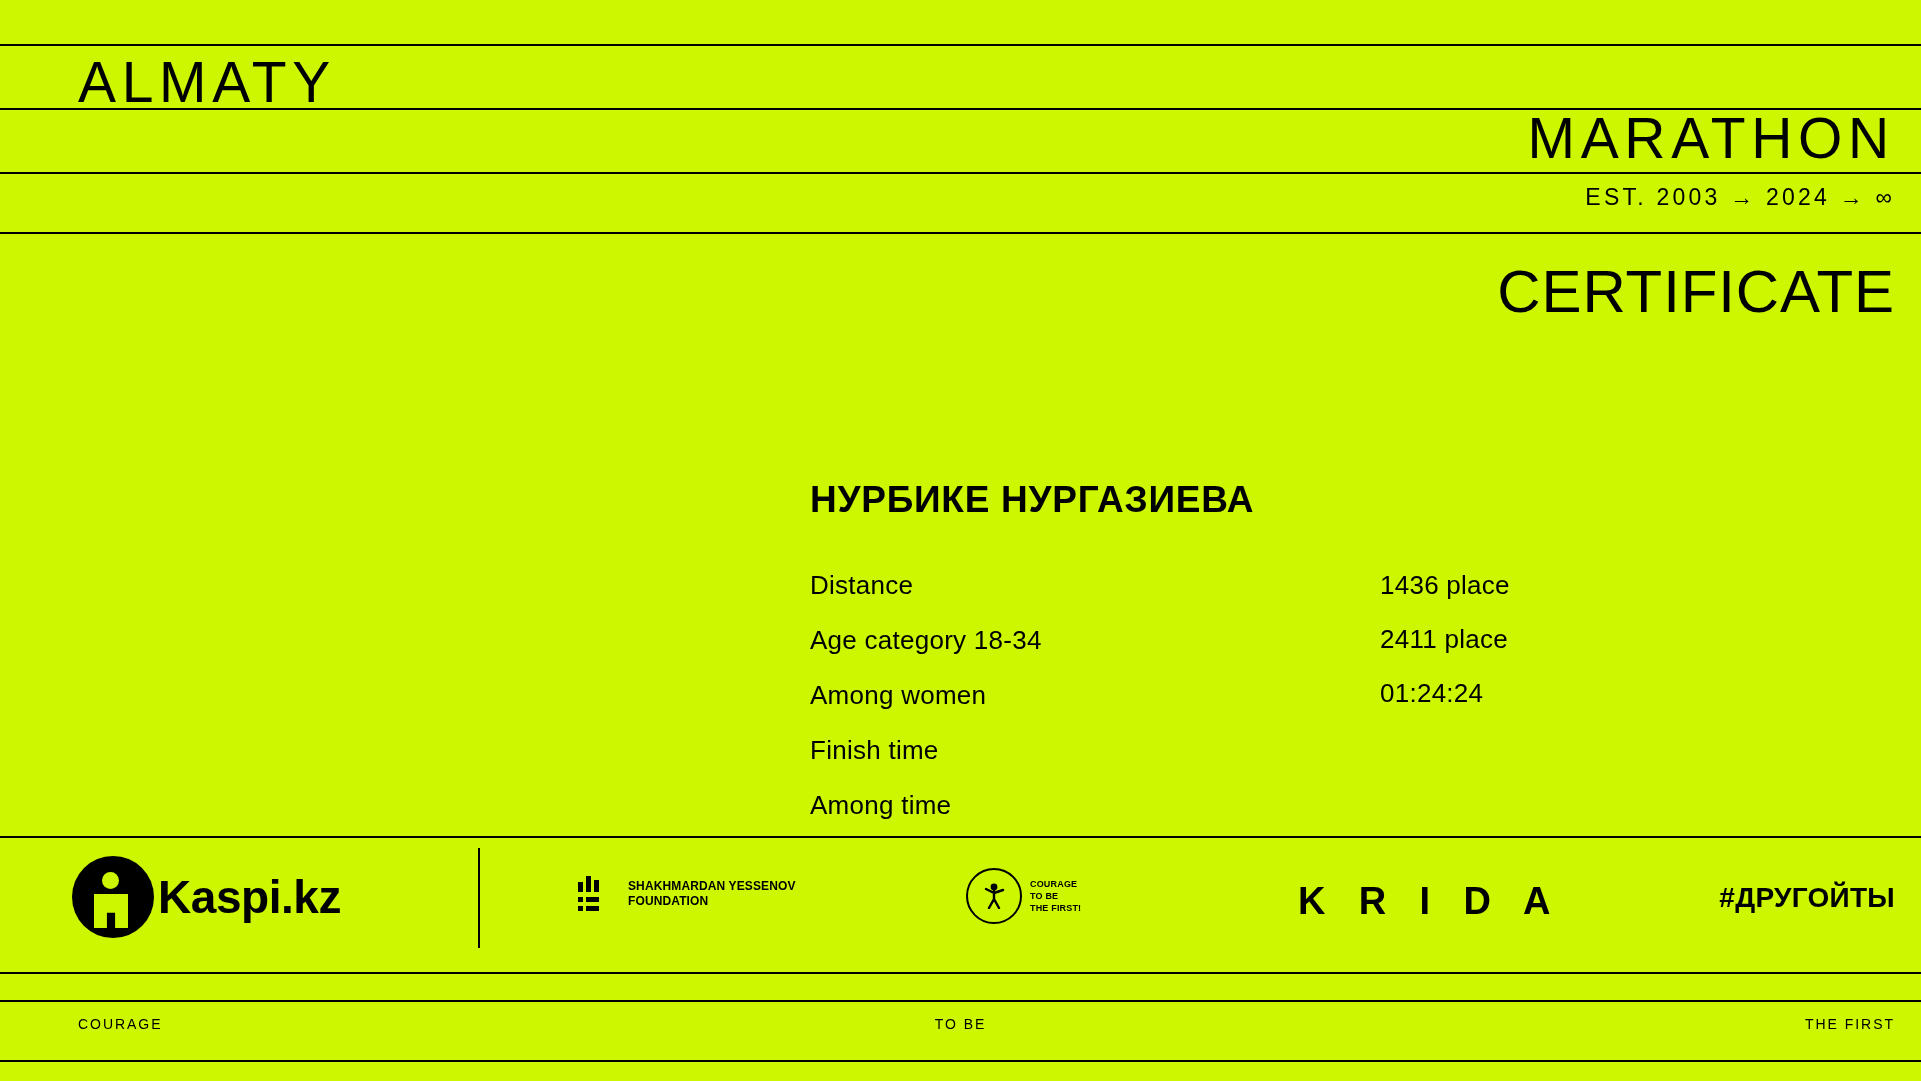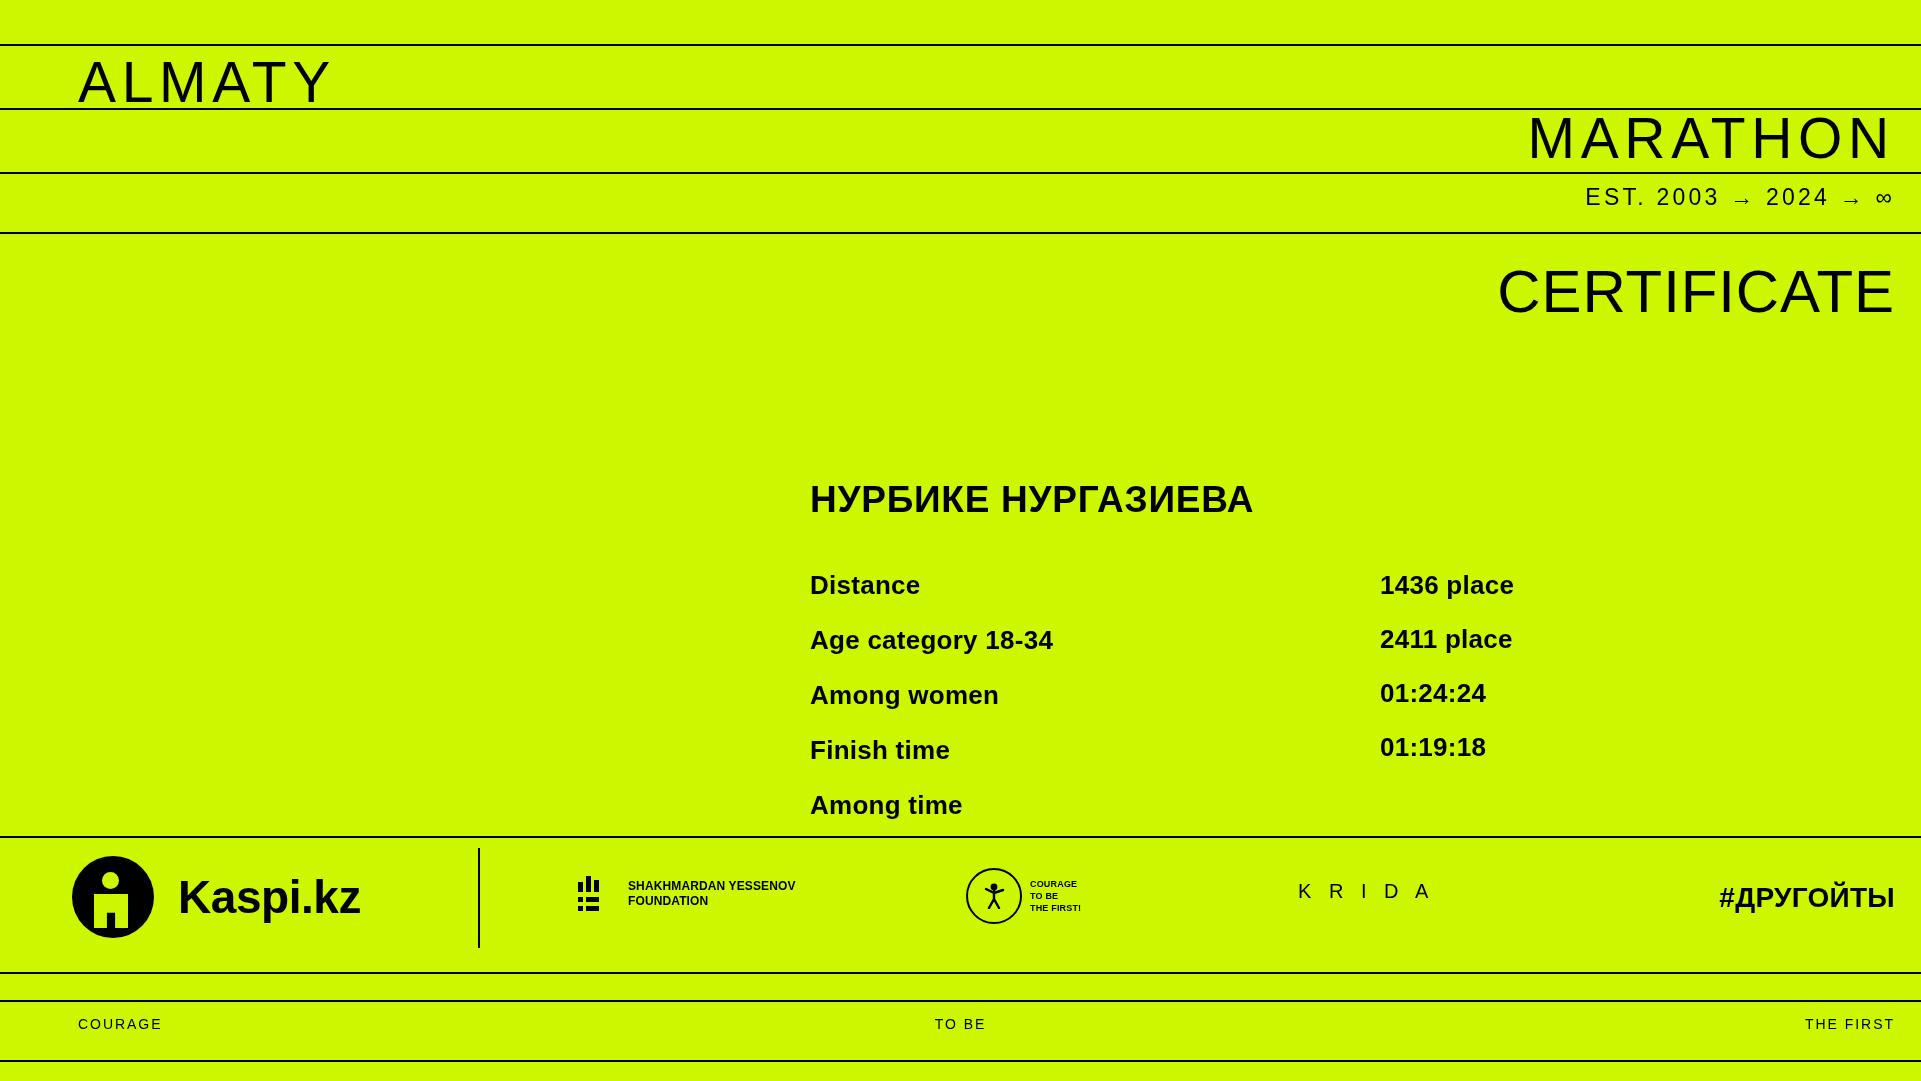--- a/index.html
+++ b/index.html
@@ -105,21 +105,21 @@
     width: 560px;
   }
   .results-values {
     position: absolute;
     left: 570px;
     top: 0;
     width: 480px;
   }
   .res-label, .res-value {
     font-size: 26px;
-    font-weight: 700;
+    font-weight: 400;
     letter-spacing: 0.01em;
     white-space: nowrap;
   }
   .res-label { margin-bottom: 24px; }
   .res-value { margin-bottom: 23px; }
   .res-value.offset { margin-top: 5px; }
 
   
   .sponsors {
     position: absolute;
@@ -130,21 +130,21 @@
     display: flex;
     align-items: center;
   }
   .sponsor {
     display: flex;
     align-items: center;
     position: absolute;
   }
 
   
-  .kaspi { left: 72px; top: 18px; display: flex; align-items: center; gap: 24px; text-align: right; }
+  .kaspi { left: 72px; top: 18px; display: flex; align-items: center; gap: 4px; text-align: right; }
   .kaspi-mark {
     width: 82px; height: 82px; border-radius: 50%;
     background: #000; position: relative; flex: none;
   }
   .kaspi-mark::before {
     content: "";
     position: absolute;
     left: 30px; top: 16px;
     width: 17px; height: 17px;
     border-radius: 50%;
@@ -201,22 +201,22 @@
   .corp-text {
     font-size: 9px;
     font-weight: 700;
     line-height: 1.35;
     letter-spacing: 0.02em;
   }
 
   
   .krida {
     left: 1298px; top: 42px;
-    font-size: 20px;
-    font-weight: 400;
+    font-size: 38px;
+    font-weight: 700;
     letter-spacing: 0.30em;
   }
 
   
   .hashtag {
     right: 26px; top: 44px;
     font-size: 28px;
     font-weight: 700;
     letter-spacing: 0.01em;
   }
@@ -268,21 +268,20 @@
       <div class="res-label">Distance</div>
       <div class="res-label">Age category 18-34</div>
       <div class="res-label">Among women</div>
       <div class="res-label">Finish time</div>
       <div class="res-label">Among time</div>
     </div>
     <div class="results-values">
       <div class="res-value">1436 place</div>
       <div class="res-value">2411 place</div>
       <div class="res-value">01:24:24</div>
-      <div class="res-value">01:19:18</div>
     </div>
   </div>
 
   <div class="sponsors">
 
     <div class="sponsor kaspi">
       <div class="kaspi-mark"></div>
       <div class="kaspi-text">Kaspi.kz</div>
     </div>
 

